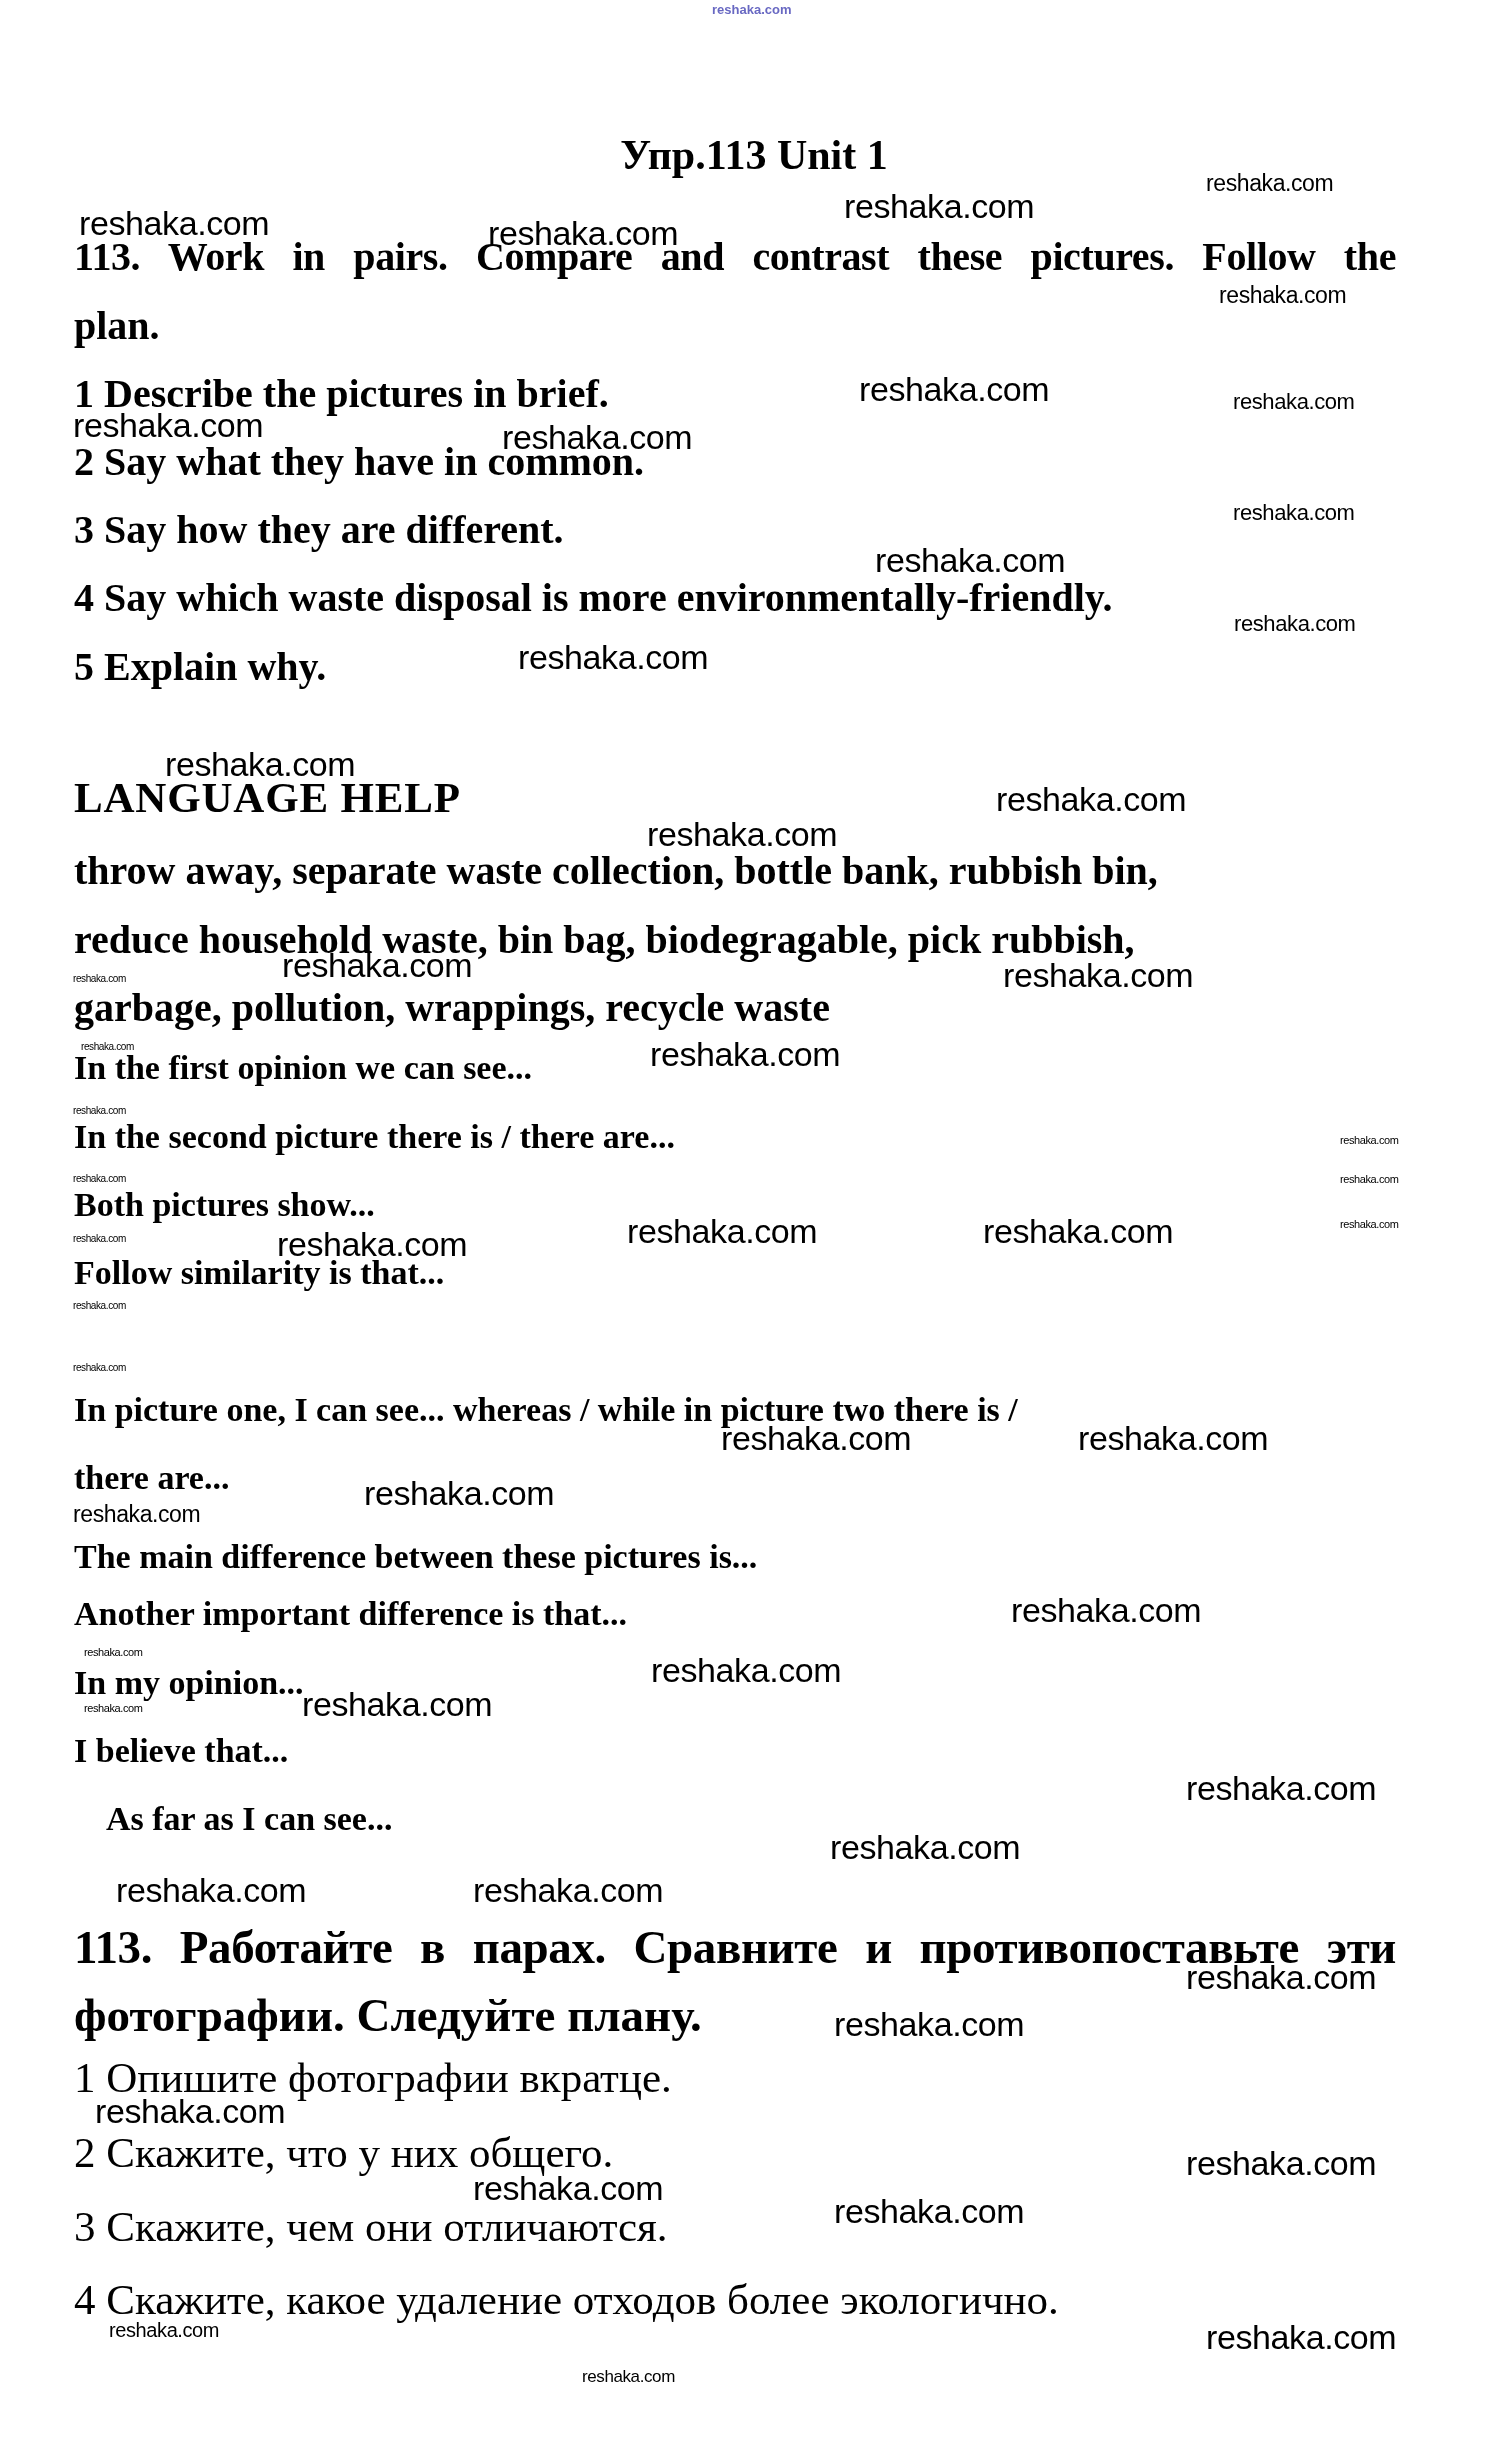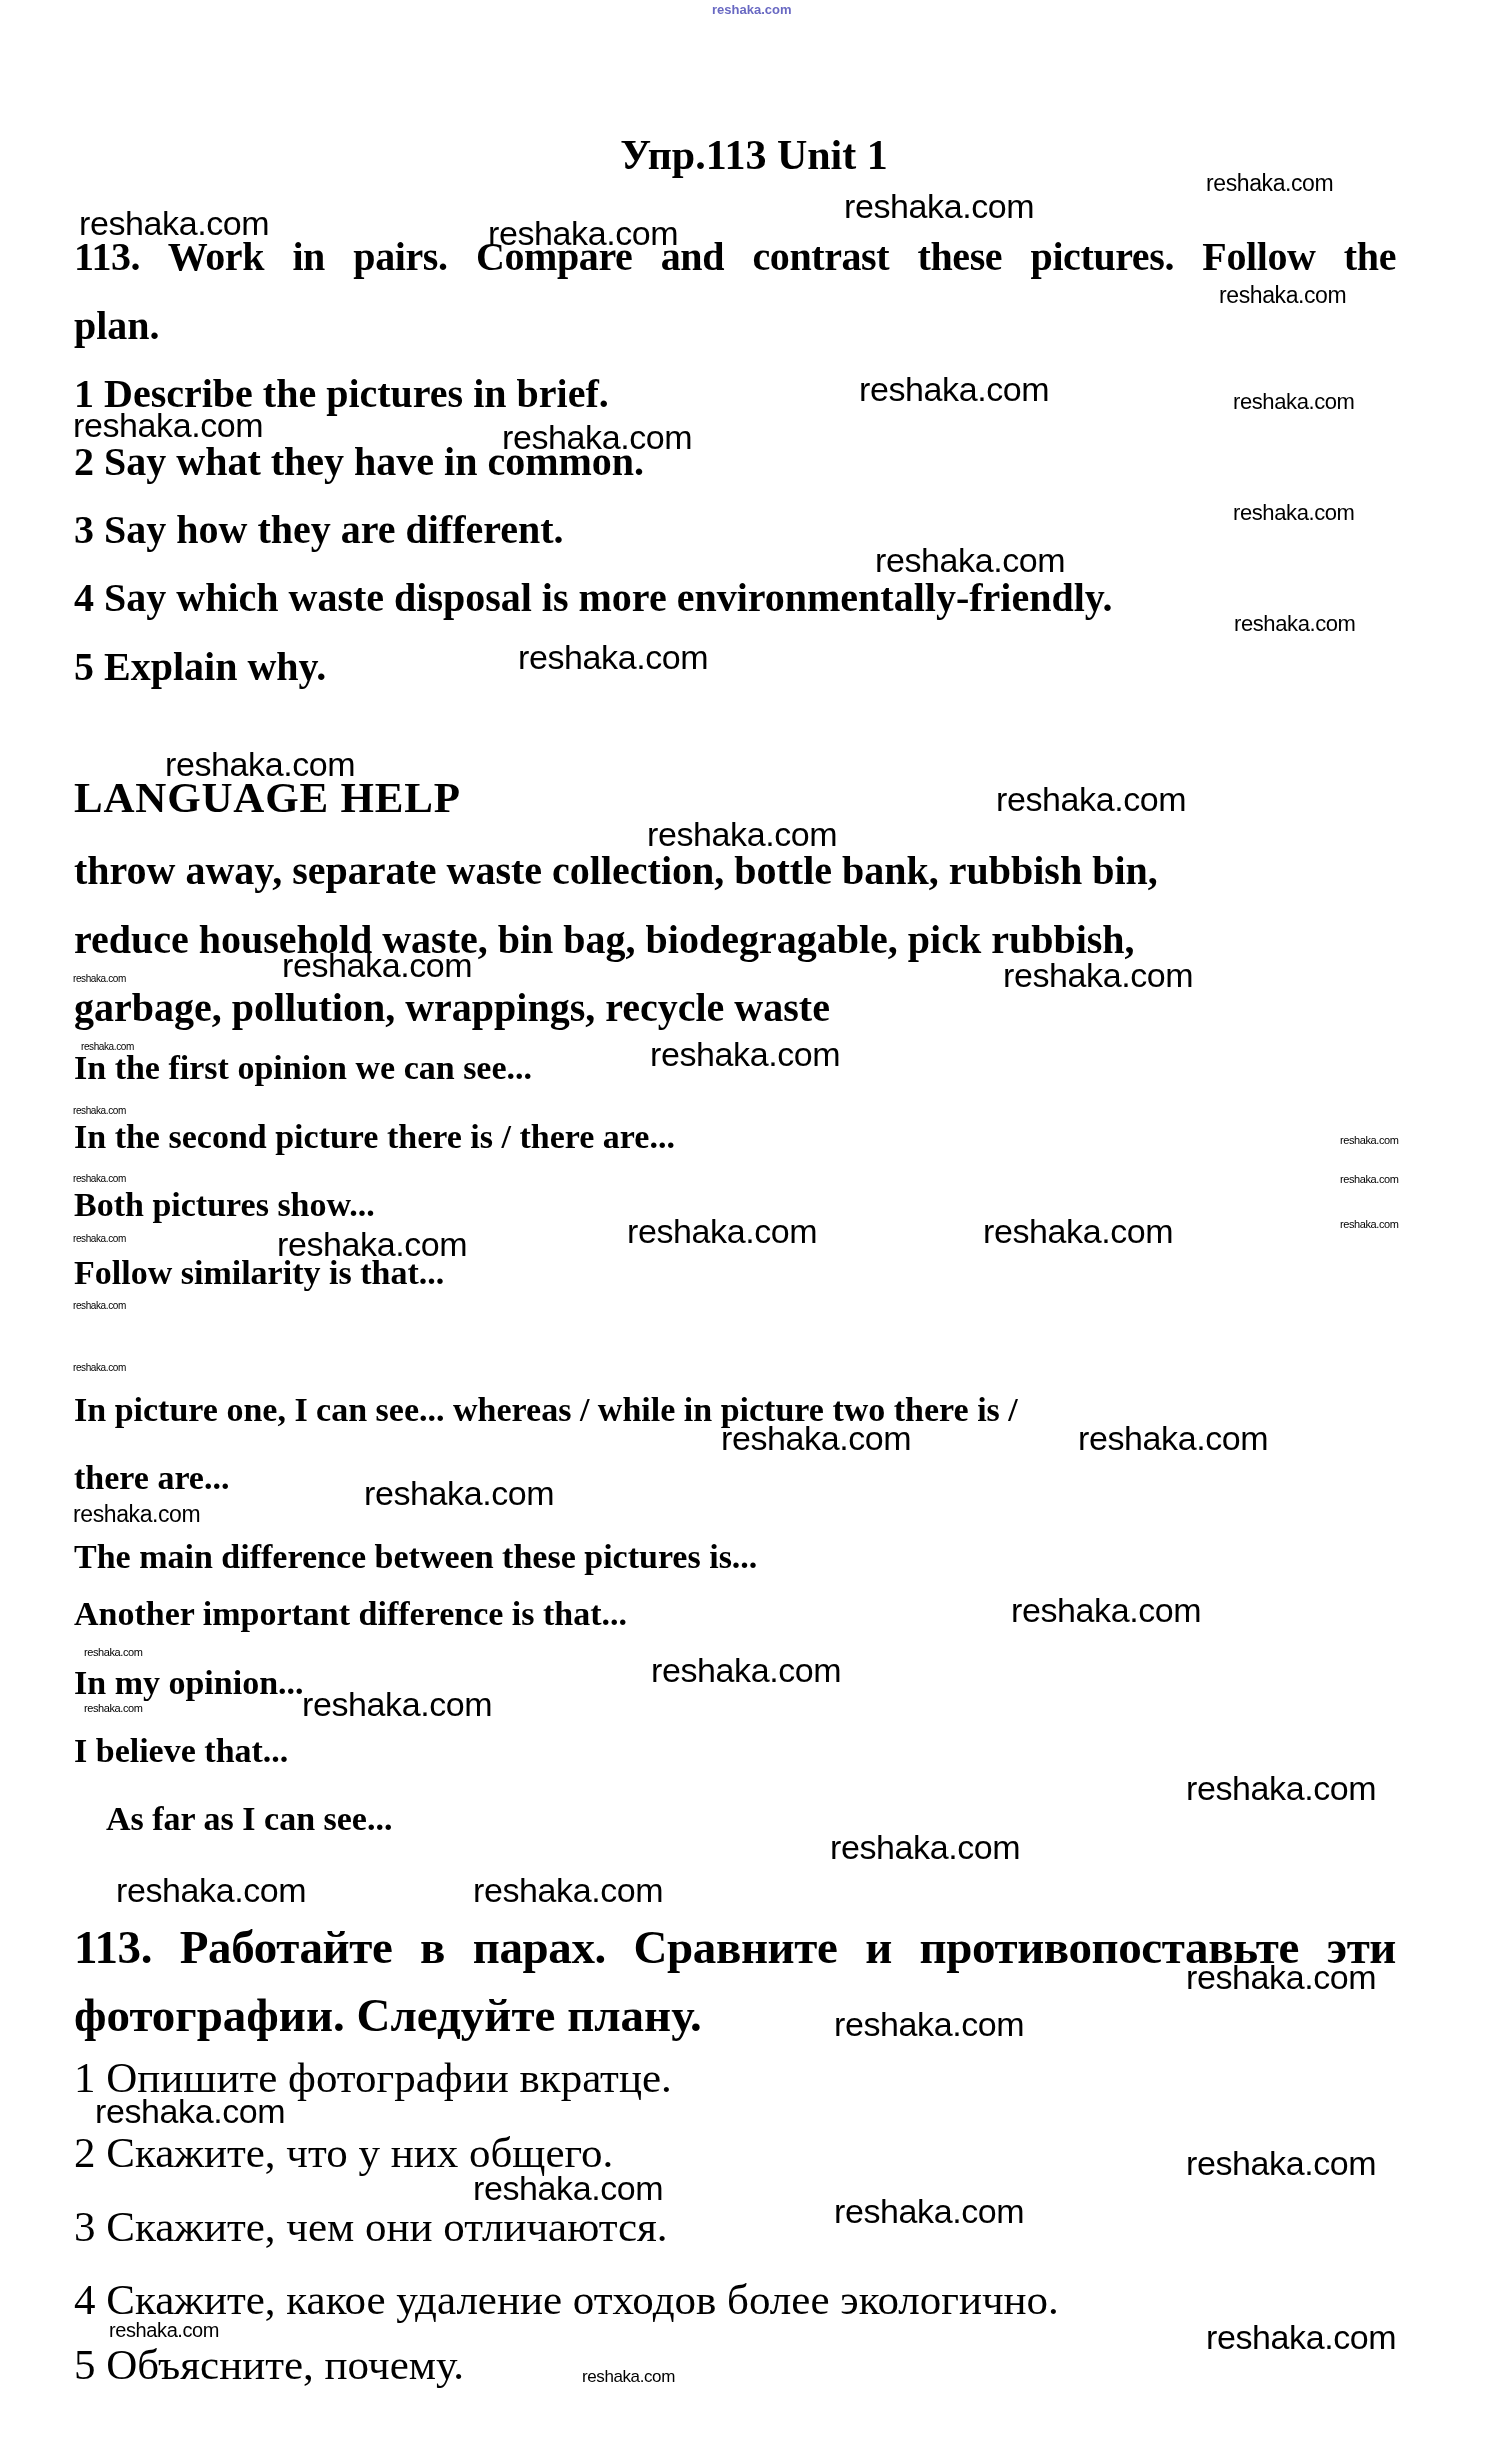--- a/index.html
+++ b/index.html
@@ -92,21 +92,20 @@
   <div class="line ph-b" style="top:1734px;">I believe that...</div>
   <div class="line ph-b" style="top:1802px;margin-left:32px;">As far as I can see...</div>
 
   <div class="line ru-b just" style="top:1924px;">113. Работайте в парах. Сравните и противопоставьте эти</div>
   <div class="line ru-b" style="top:1992px;">фотографии. Следуйте плану.</div>
 
   <div class="line ru-r" style="top:2056px;">1 Опишите фотографии вкратце.</div>
   <div class="line ru-r" style="top:2131px;">2 Скажите, что у них общего.</div>
   <div class="line ru-r" style="top:2205px;">3 Скажите, чем они отличаются.</div>
   <div class="line ru-r" style="top:2278px;">4 Скажите, какое удаление отходов более экологично.</div>
-  <div class="line ru-r" style="top:2343px;">5 Объясните, почему.</div>
 
   <div id="wm-layer">
       <span class="wm" style="left: 1206px; top: 172px; font-size: 23px;">reshaka.com</span>
       <span class="wm" style="left: 844px; top: 189px; font-size: 34px;">reshaka.com</span>
       <span class="wm" style="left: 79px; top: 206px; font-size: 34px;">reshaka.com</span>
       <span class="wm" style="left: 488px; top: 216px; font-size: 34px;">reshaka.com</span>
       <span class="wm" style="left: 1219px; top: 284px; font-size: 23px;">reshaka.com</span>
       <span class="wm" style="left: 859px; top: 372px; font-size: 34px;">reshaka.com</span>
       <span class="wm" style="left: 1233px; top: 391px; font-size: 22px;">reshaka.com</span>
       <span class="wm" style="left: 73px; top: 408px; font-size: 34px;">reshaka.com</span>

